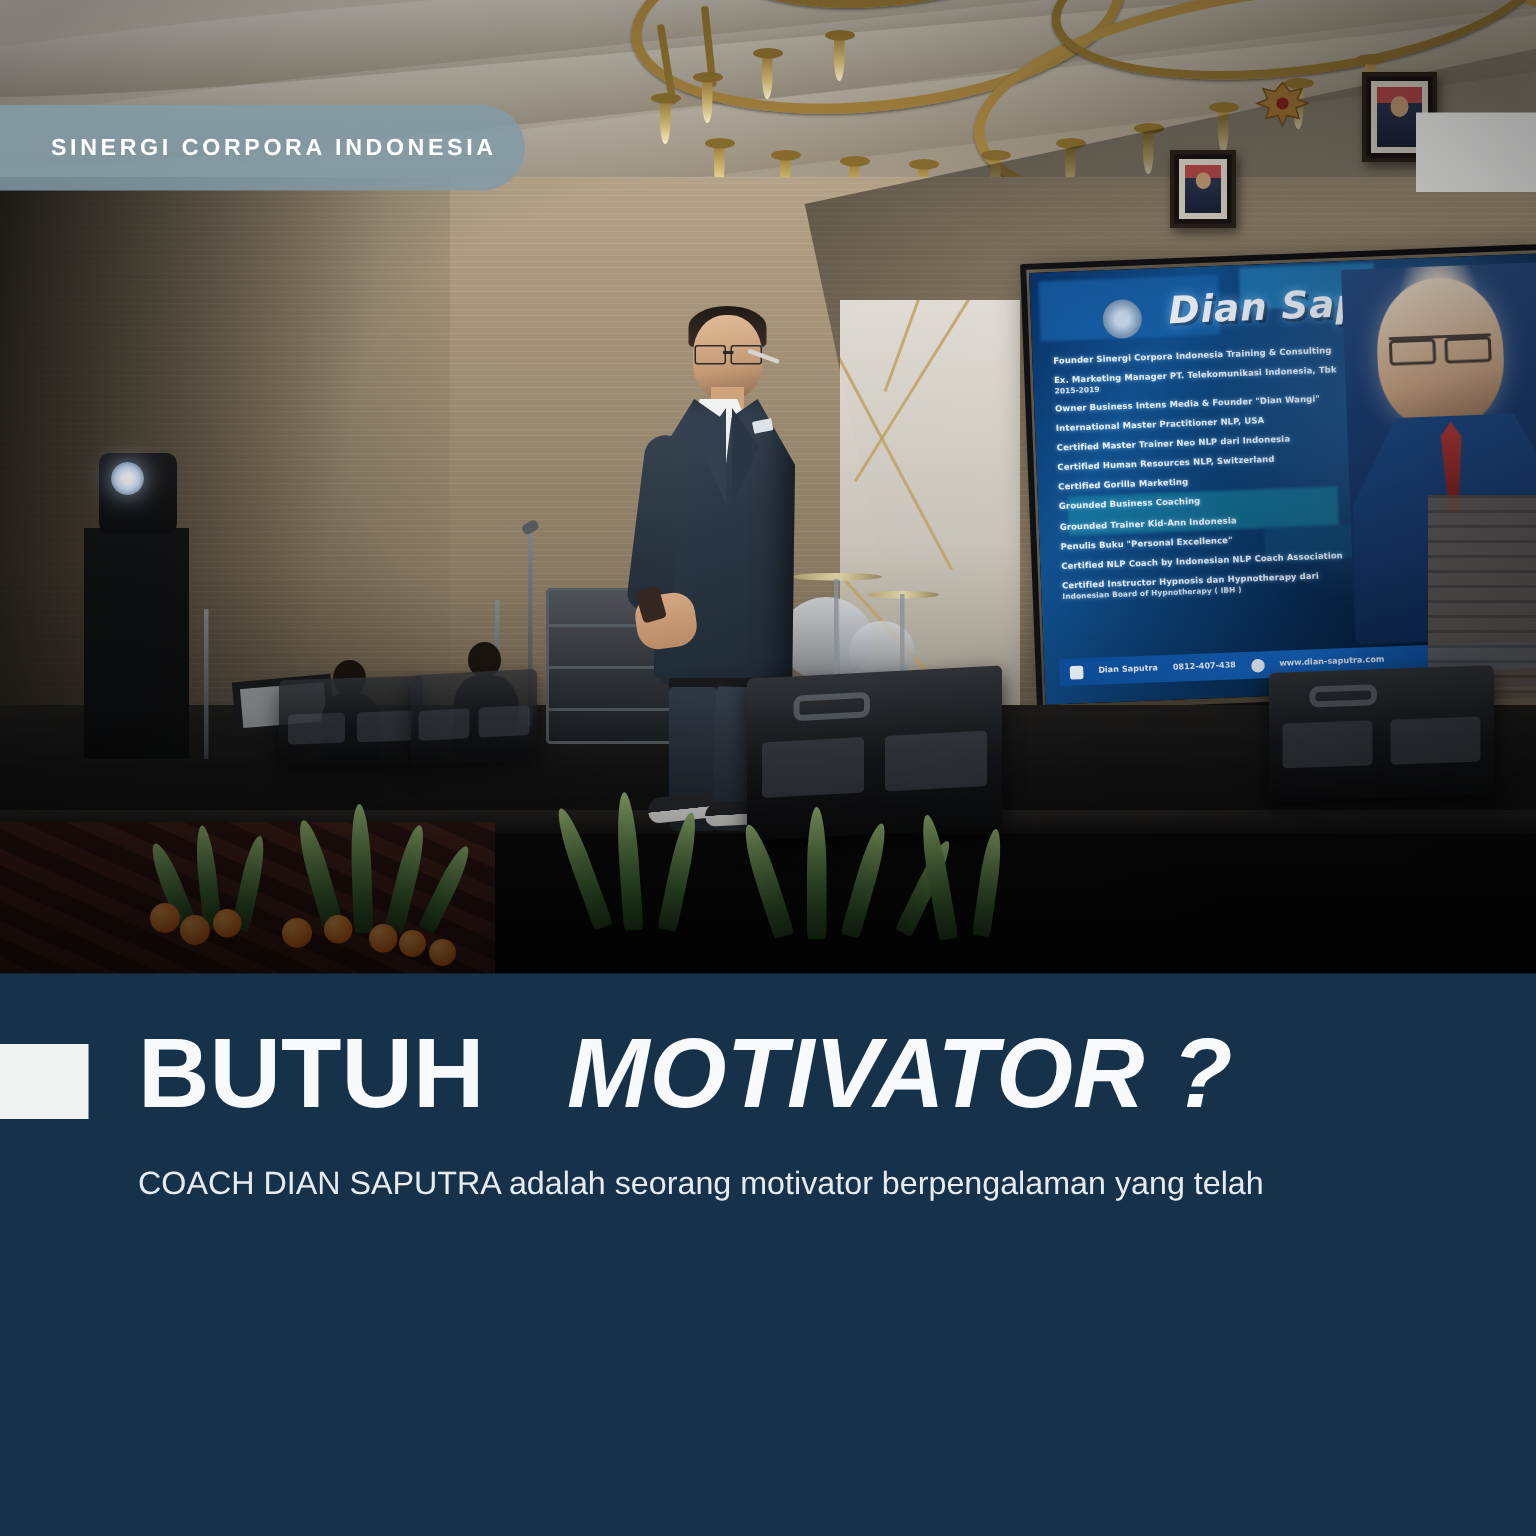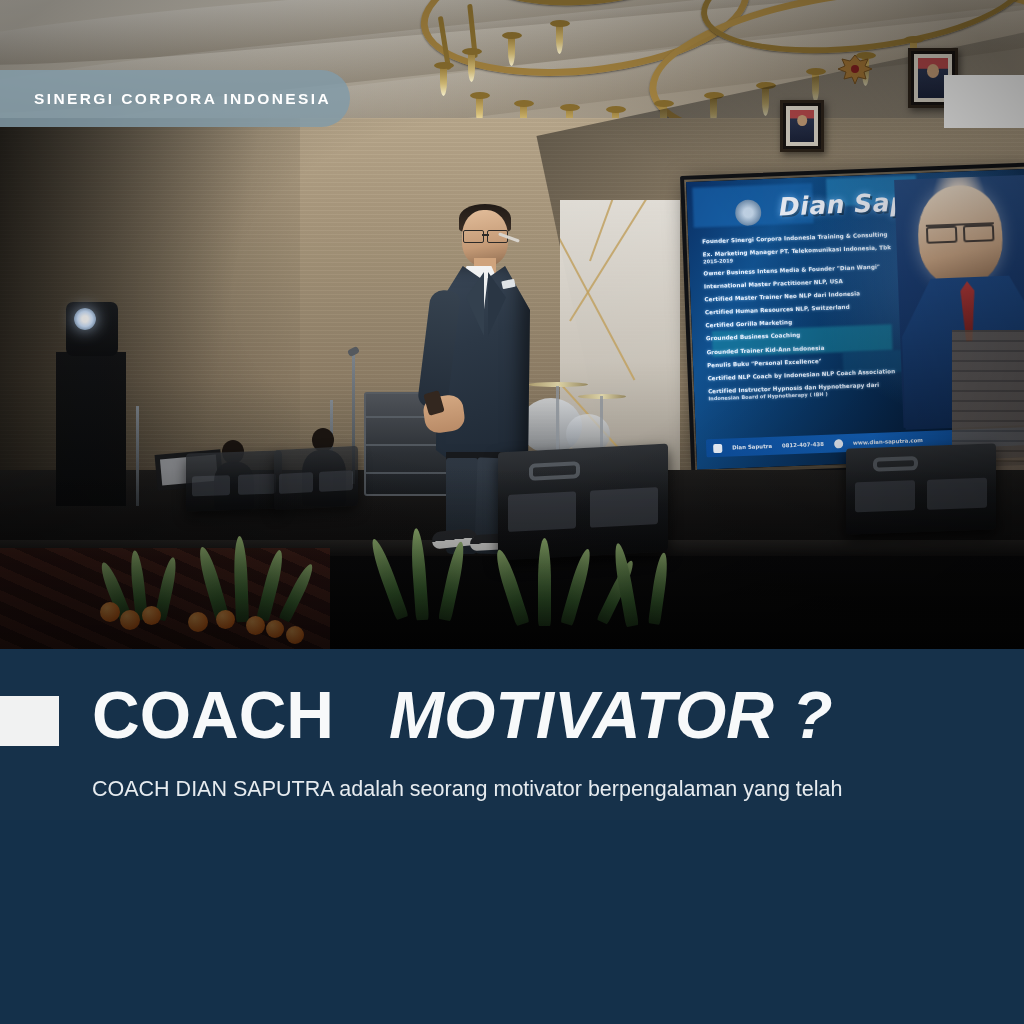--- a/index.html
+++ b/index.html
@@ -743,21 +743,21 @@
 
   <div class="badge">
     <span class="badge-text">SINERGI CORPORA INDONESIA</span>
   </div>
 
   <div class="bottom">
 
     <div class="accent-rect"></div>
 
     <div class="headline">
-      <span class="h-plain">COACH</span>
+      <span class="h-plain">BUTUH</span>
       <span>&nbsp;</span>
       <span class="h-ital">MOTIVATOR ?</span>
     </div>
 
     <p class="paragraph">COACH DIAN SAPUTRA adalah seorang motivator berpengalaman yang telah membantu berbagai individu dan tim yang mencapai potensi tertinggi mereka dan beliau dikenal berbagai Kalangan Kementrian, Instansi Pemerintah, BUMN dan Corporate Swasta level Nasional Dan Internasional</p>
 
   </div>
 </div>
 
 </body></html>

